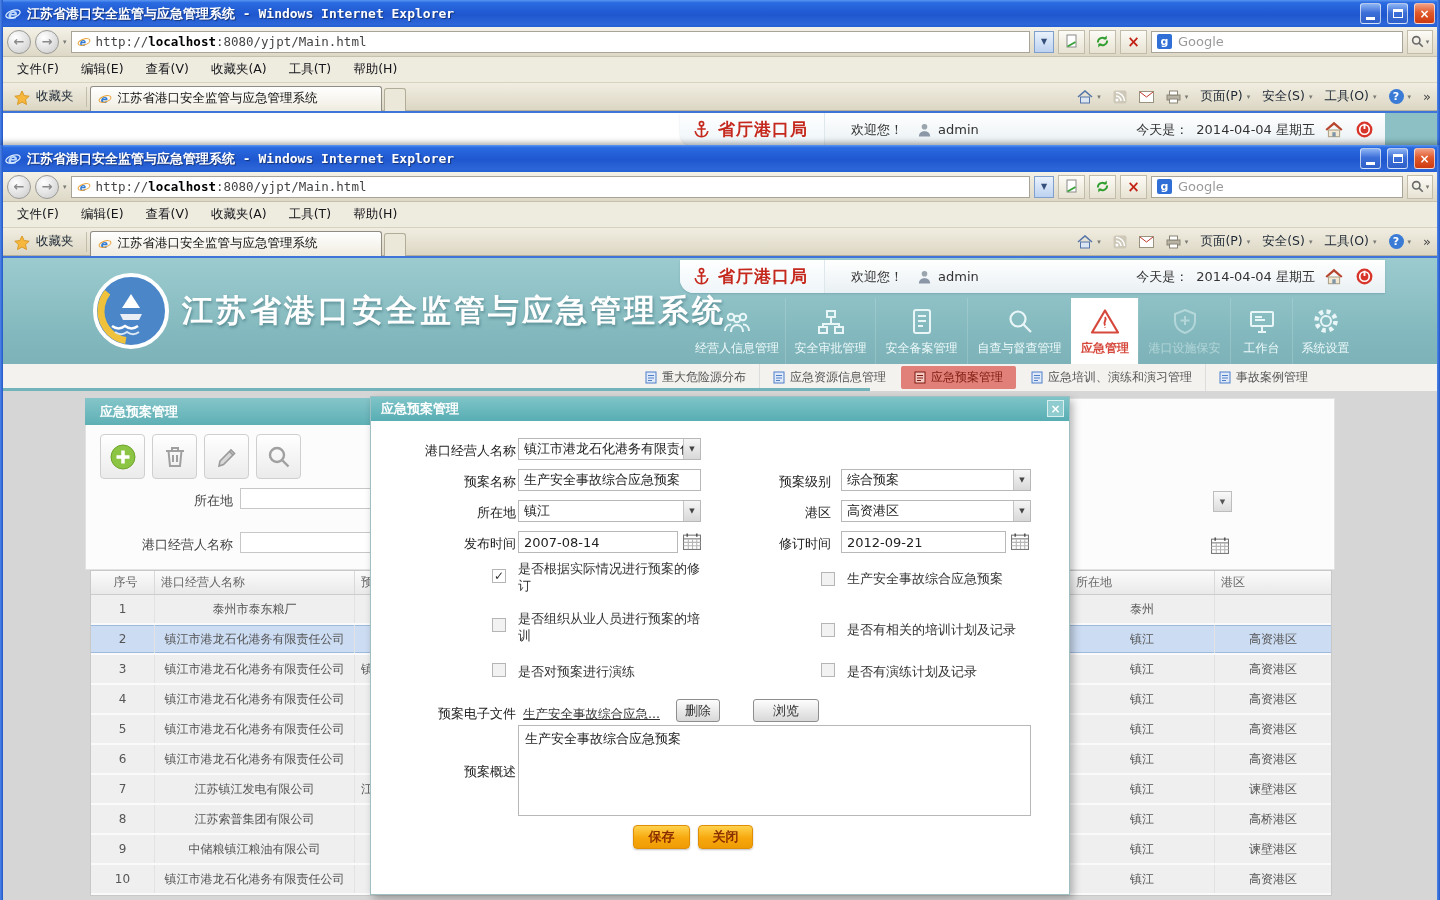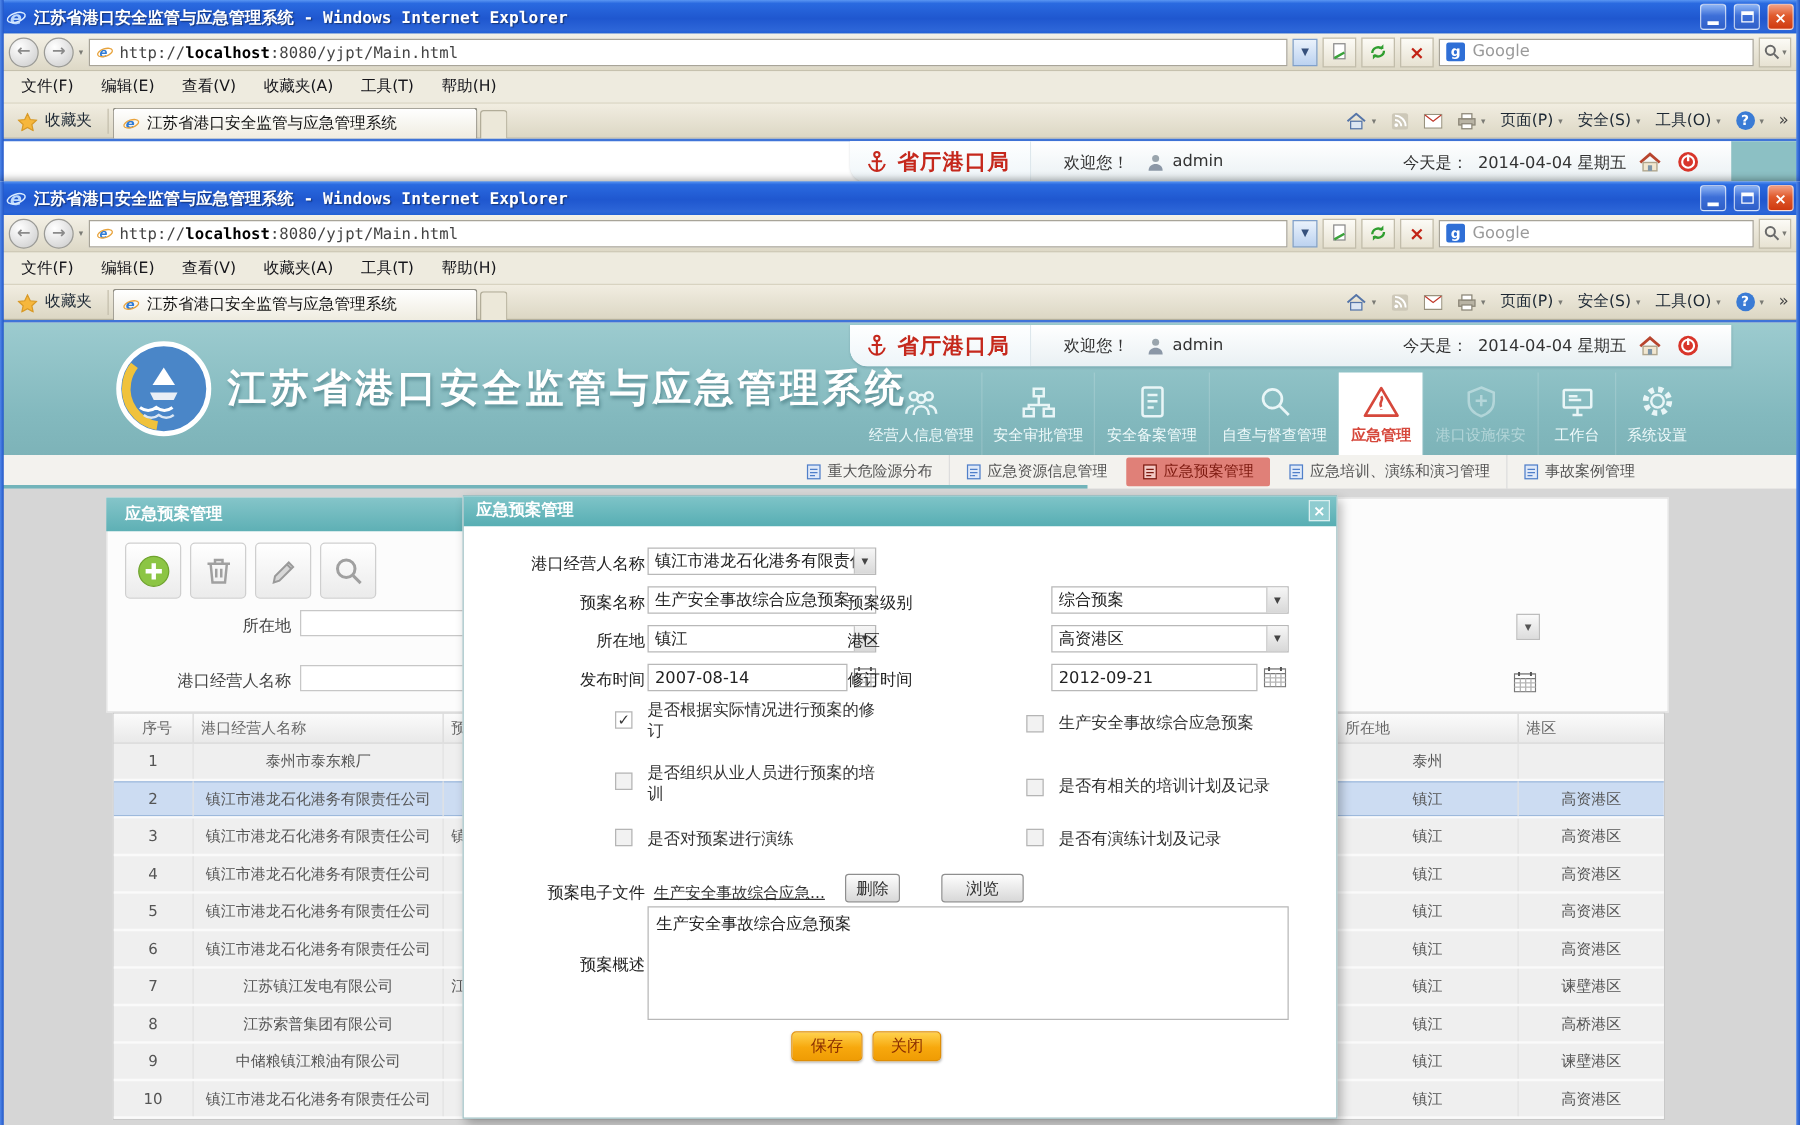--- a/index.html
+++ b/index.html
@@ -53,21 +53,21 @@
   .ovf{font-size:13px;color:#444}
 
   
   .hdrstrip{position:absolute;height:33px;width:705px;background:linear-gradient(#ffffff,#e9f0f3);border-radius:0 0 0 14px;
     display:flex;align-items:center;box-shadow:0 1px 2px rgba(0,40,60,.15)}
   .bureau{display:flex;align-items:center;gap:7px;height:33px;padding:0 16px 0 12px;background:linear-gradient(#feffff,#eef5f9);
     border-radius:0 0 0 14px;border-right:1px solid #dde7ec}
   .bureau .btxt{color:#c5281c;font-weight:bold;font-size:17px;letter-spacing:1px}
   .welc{margin-left:26px;color:#333;font-size:13px}
   .usr{display:flex;align-items:center;gap:6px;margin-left:14px;color:#333;font-size:13px}
-  .todaywrap{margin-left:auto;display:flex;align-items:center;gap:8px;color:#333;font-size:13px;padding-right:24px}
+  .todaywrap{margin-left:auto;display:flex;align-items:center;gap:8px;color:#333;font-size:13px;padding-right:10px}
   .hdricon{width:22px;height:22px;display:flex;align-items:center;justify-content:center}
 
   
   .page1{height:34px;background:#fff;border-top:2px solid #3f74d8;position:relative}
   .page1 .tealcorner{position:absolute;right:0;top:0;width:55px;height:34px;background:#8cc0c4}
 
   
   .page2{position:relative;height:644px;background:#d6d6d6;border-top:2px solid #3f74d8;overflow:hidden}
 
   .banner{position:absolute;left:0;top:0;width:1440px;height:106px;background:linear-gradient(180deg,#9ccbcf,#83b9be 70%,#7db3b8)}
@@ -118,39 +118,39 @@
   .thead .c2{justify-content:flex-start}
 
   
   .dlg{position:absolute;left:370px;top:138px;width:700px;height:499px;background:#fff;border:1px solid #9fc0c3;
     box-shadow:3px 4px 8px rgba(0,0,0,.28);z-index:40}
   .dlgtitle{height:24px;background:linear-gradient(#7fc4c8,#57aeb3);color:#fff;font-weight:bold;font-size:13px;
     line-height:24px;padding-left:10px}
   .dlgclose{position:absolute;top:3px;right:5px;width:17px;height:17px;background:#8fccd0;border:1px solid #d9efef;
     color:#fff;font-weight:bold;font-size:12px;display:flex;align-items:center;justify-content:center;cursor:pointer}
   .dl{position:absolute;font-size:13px;color:#222;text-align:right;width:145px;white-space:nowrap}
-  .dlr{position:absolute;font-size:13px;color:#222;text-align:left;width:140px;left:307px;white-space:nowrap}
+  .dlr{position:absolute;font-size:13px;color:#222;text-align:right;width:140px;left:320px;white-space:nowrap}
   .dinput{position:absolute;height:22px;border:1px solid #b8b8b8;background:#fff;font-size:13px;color:#222;
     padding:0 5px;font-family:"DejaVu Sans",sans-serif}
   .ddrop{position:absolute;height:22px;border:1px solid #b8b8b8;background:#fff;display:flex;align-items:center}
   .ddrop .dtext{flex:1;padding:0 5px;font-size:13px;color:#222;white-space:nowrap;overflow:hidden}
   .ddbtn{width:17px;height:20px;border-left:1px solid #c5c5c5;background:linear-gradient(#f6f6f6,#d8d8d8);
     display:flex;align-items:center;justify-content:center;color:#444;font-size:7px;cursor:pointer}
   .calbtn{position:absolute;cursor:pointer}
   .cb{position:absolute;width:14px;height:14px;border:1px solid #b5b5b5;background:#f2f2f2;display:flex;
     align-items:center;justify-content:center;font-size:12px;color:#333;font-weight:bold;line-height:1;cursor:pointer}
   .cb.on{background:#fff}
   .cblabel{position:absolute;font-size:13px;color:#333;line-height:17px}
   .filelink{position:absolute;font-size:12.5px;color:#333;text-decoration:underline;cursor:pointer;white-space:nowrap}
   .graybtn{position:absolute;height:23px;border:1px solid #8e8e8e;border-radius:3px;background:linear-gradient(#fdfdfd,#d8d8d8);
     font-size:13px;color:#333;display:flex;align-items:center;justify-content:center;cursor:pointer}
   .dtextarea{position:absolute;left:147px;top:328px;width:513px;height:91px;border:1px solid #b8b8b8;resize:none;
     font-size:13px;color:#222;padding:4px 6px;font-family:"DejaVu Sans",sans-serif}
   .orangebtn{position:absolute;height:24px;border:1px solid #df8e06;border-radius:4px;
-    background:linear-gradient(#ffd24e,#f7a80d 55%,#ef9c04);color:#8b2f00;font-size:13px;font-weight:normal;
+    background:linear-gradient(#ffd24e,#f7a80d 55%,#ef9c04);color:#8b2f00;font-size:13px;font-weight:bold;
     display:flex;align-items:center;justify-content:center;box-shadow:0 1px 2px rgba(0,0,0,.25);cursor:pointer}
 </style>
 </head>
 <body>
 
 <div class="win" id="win1">
   <div class="titlebar">
     <svg width="16" height="16" viewBox="0 0 16 16">
         <text x="3" y="13" font-size="14" font-style="italic" font-weight="bold" fill="#bcd8fb">e</text>
         <ellipse cx="8" cy="8" rx="7.4" ry="3.6" fill="none" stroke="#d9ebff" stroke-width="1.2" transform="rotate(-18 8 8)"></ellipse>

